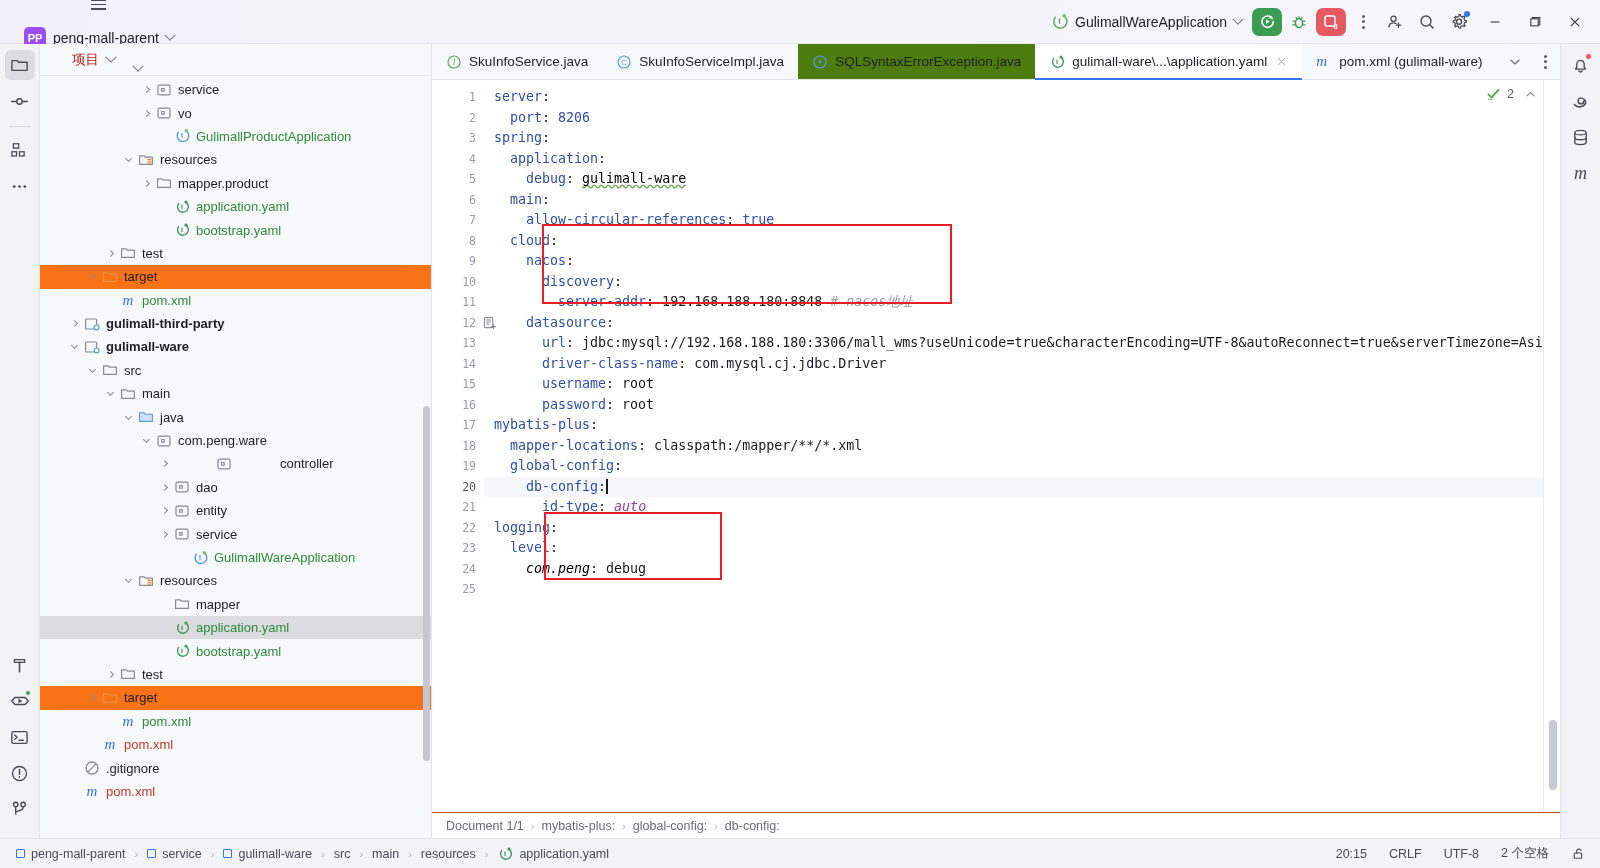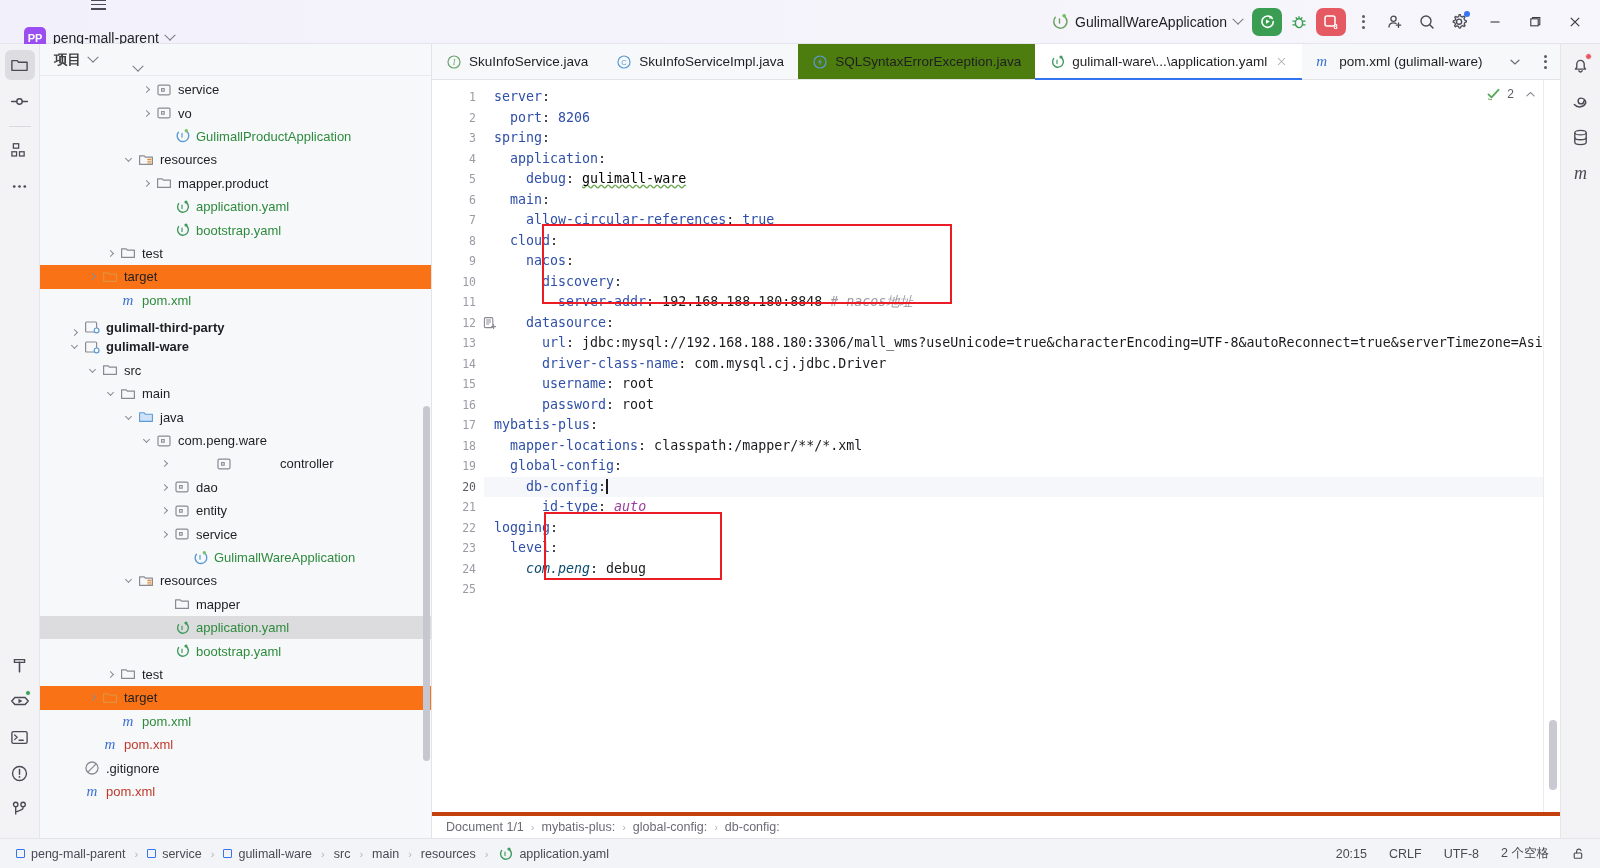--- a/index.html
+++ b/index.html
@@ -75,21 +75,21 @@
   .rail-sep { width: 22px; height:1px; background:#d8d8de; margin: 4px 0 8px; }
   .rail-bottom { margin-top: auto; padding-bottom: 8px; display:flex; flex-direction:column; align-items:center; }
   .green-dot { position:absolute; top:4px; right:4px; width:6px;height:6px;border-radius:50%;
     background:#3a9d52; border:1px solid #f3f3f5; }
 
   
   .projpanel { width: 392px; flex: 0 0 392px; background:#f7f8fa; display:flex; flex-direction:column;
     border-right:1px solid #e3e3e8; min-height:0; }
   .projhead { height: 32px; flex:0 0 32px; display:flex; align-items:center; padding-left: 14px; gap:8px;
     border-bottom: 1px solid #e9e9ee; }
-  .projhead-title { font-size: 13.5px; color:#404040; font-weight:700; }
+  .projhead-title { font-size: 13.5px; color:#b91c1c; font-weight:400;margin-left:18px; }
   .tree { flex:1; overflow:hidden; position:relative; padding-top: 2px; }
   .row { height: 23.4px; display:flex; align-items:center; font-size: 13px; color:#1e1f22;
     white-space: nowrap; cursor: pointer; padding-right: 6px; }
   .row.selected { background: #dcdcdf; }
   .row.target-hl { background: #f97316; }
   .arrow { width: 16px; flex:0 0 16px; display:flex; align-items:center; justify-content:center; }
   .arrow.none { visibility: hidden; }
   .arrow i { width:5px;height:5px;border-right:1.4px solid #8a8a94;border-bottom:1.4px solid #8a8a94;
     display:block; transform: rotate(-45deg); }
   .arrow.open i { transform: rotate(45deg); margin-top:-2px; }
@@ -126,38 +126,38 @@
   .code { flex:1; padding-top:7px; position:relative; overflow:hidden;
     font-family:"DejaVu Sans Mono", monospace; font-size:13.3px; }
   .cl { height: 20.5px; line-height:20.5px; white-space:pre; padding-left: 10px; }
   .cl.cur { background:#f5f7fb; }
   .k { color:#2f4fa8; }
   .v { color:#1b1b1f; }
   .num { color:#2f4fa8; }
   .bool { color:#2f4fa8; }
   .ital { color:#9a3fa0; font-style:italic; }
   .cmt { color:#9a9aa4; font-style:italic; }
-  .ukey { color:#0c4a6e; font-style:italic; }
+  .ukey { color:#000000; font-style:italic; }
   .wavy { text-decoration: underline wavy #6faa54; text-decoration-skip-ink:none; }
   .caret { display:inline-block; width:1.5px; height:15px; background:#1b1b1f; vertical-align:-3px;
     animation: blink 1.1s step-end infinite; }
   @keyframes blink { 50% { opacity:0; } }
 
   .hl-box { position:absolute; border: 2.5px solid #ec1c24; pointer-events:none; }
 
   .rightgut { width: 16px; flex:0 0 16px; background:#fff; position:relative; }
   .inspect { position:absolute; top:6px; right:24px; display:flex; align-items:center; gap:5px; font-size:12px;
      color:#5a5a66; z-index: 5; }
   .vsep { position:absolute; top:0; bottom:0; width:1px; background:#ececf0; }
   .scroll-thumb { position:absolute; right:3px; top: 640px; width:8px; height:70px; background:#c9c9d1;
     border-radius:5px; cursor:pointer; }
 
   
   .bcbar { height: 26px; flex:0 0 26px; display:flex; align-items:center; gap:7px; padding-left: 14px;
-    border-top:4px solid #c2410c; background:#fff; font-size:12.5px; color:#6b6b76; }
+    border-top:1px solid #c2410c; background:#fff; font-size:12.5px; color:#6b6b76; }
   .bc-sep { color:#b5b5be; font-size:11px; }
   .bc-item { cursor:pointer; }
 
   
   .rrail { width:40px; flex:0 0 40px; background:#f3f3f5; border-left:1px solid #e6e6ea;
     display:flex; flex-direction:column; align-items:center; padding-top:6px; }
   .red-dot { position:absolute; top:3px; right:4px; width:7px;height:7px;border-radius:50%;
     background:#e55a62; border:1.5px solid #f3f3f5; }
 
   
@@ -460,21 +460,21 @@
           </div>
           <div class="row" style="padding-left: 62px;">
             <span class="arrow none">
               <i></i>
             </span>
             <span class="ico">
               <span style="font-family:'Liberation Serif',serif;font-style:italic;font-size:15px;color:#3b6fd4;line-height:1;">m</span>
             </span>
             <span class="lbl green">pom.xml</span>
           </div>
-          <div class="row" style="padding-left: 26px; align-items: flex-end;">
+          <div class="row" style="padding-left: 26px;">
             <span class="arrow">
               <i></i>
             </span>
             <span class="ico">
               <svg width="16" height="16" viewBox="0 0 16 16">
                 <rect x="1.6" y="3" width="11" height="10" rx="1" fill="none" stroke="#8a8a94" stroke-width="1.2"></rect>
                 <circle cx="12.6" cy="11.4" r="2.4" fill="#fff" stroke="#5b9bd5" stroke-width="1.2"></circle>
               </svg>
             </span>
             <span class="lbl bold dark">gulimall-third-party</span>

